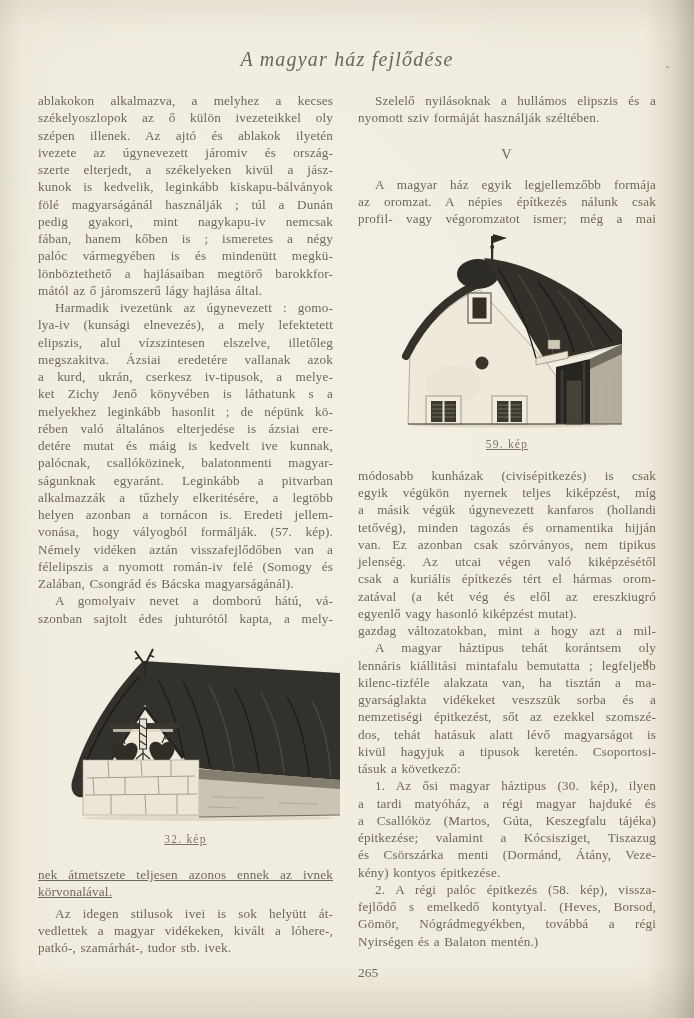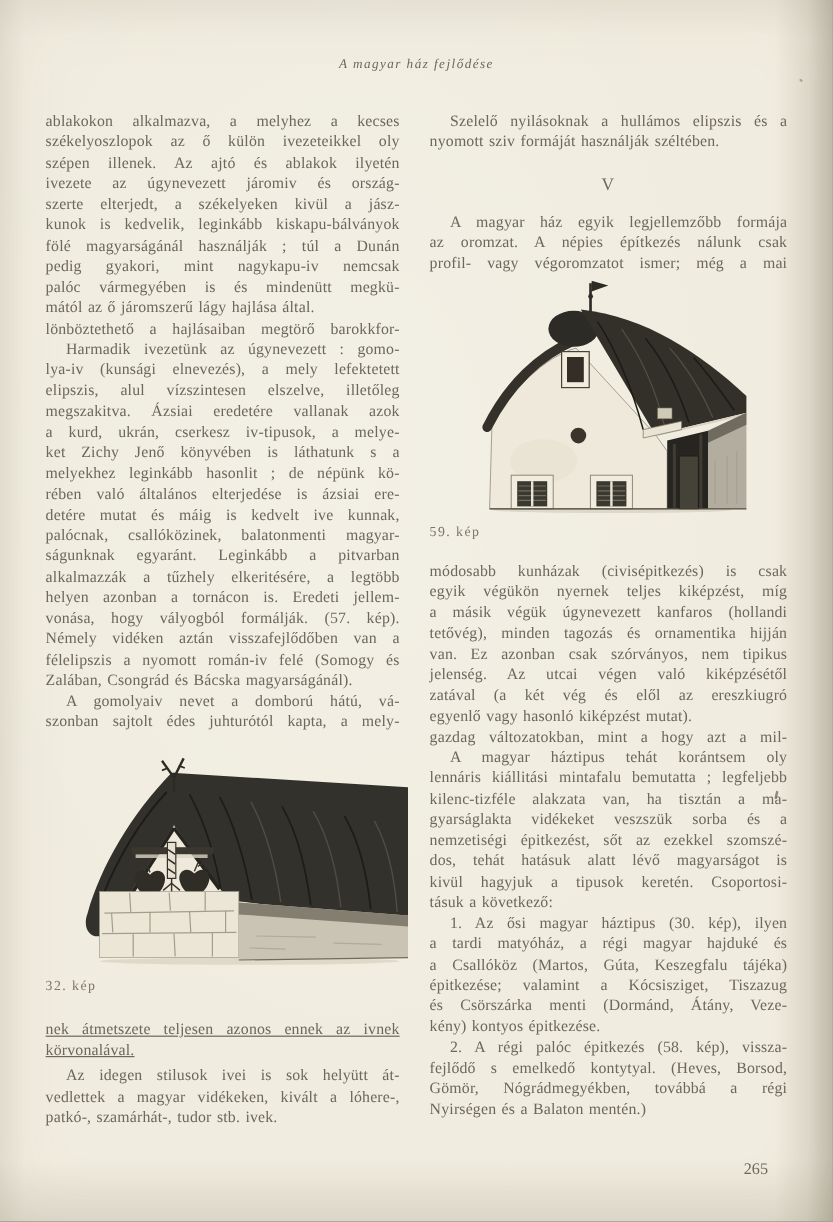--- a/index.html
+++ b/index.html
@@ -15,21 +15,21 @@
       linear-gradient(to right, rgba(104,96,72,0) 93%, rgba(104,96,72,0.12) 97%, rgba(88,80,58,0.30) 100%),
       linear-gradient(to left, rgba(104,96,72,0) 97%, rgba(104,96,72,0.08) 100%),
       linear-gradient(to bottom, rgba(104,96,72,0.05) 0%, rgba(104,96,72,0) 3%, rgba(104,96,72,0) 95%, rgba(104,96,72,0.12) 100%),
       #f0ecdf;
     box-shadow: inset 0 0 60px rgba(130,120,92,0.10);
   }
   .header-title{
     position:absolute;top:48px;left:0;width:694px;
     text-align:center;
     font-style:italic;
-    font-size:11px;
+    font-size:20px;
     letter-spacing:1.2px;
     color:#6a665a;
   }
   .col{
     position:absolute;top:92px;
     font-size:13.2px;
     line-height:17.25px;
   }
   .col-left{left:38px;width:295px;}
   .col-right{left:358px;width:298px;}
@@ -50,31 +50,31 @@
     letter-spacing:1px;
     color:#6c685a;
   }
   figure{margin:0;padding:0;}
   .fig58{margin-top:20px;}
   .fig58 svg{display:block;margin-left:25px;}
   .fig59{margin-top:6px;}
   .fig59 svg{display:block;margin-left:40px;}
   figcaption{
     margin-top:8px;
-    text-align:left;
+    text-align:center;
     font-size:11.5px;
     letter-spacing:1.2px;
     color:#7b7667;
+    text-decoration:underline;
   }
   .after-fig{margin-top:18px;text-decoration:underline;}
   .p5-left{margin-top:4px;}
   .p3-right{margin-top:14px;}
   .page-number{
-    margin-top:32px;
-    text-align:right;
+    margin-top:14px;
     padding-right:16px;
     font-size:13.5px;
     color:#6c685a;
   }
   .speck{position:absolute;background:#aaa491;border-radius:50%;}
   .speck-a{left:666px;top:66px;width:3px;height:2px;transform:rotate(40deg);}
   .speck-b{left:646px;top:659px;width:2px;height:7px;border-radius:2px;transform:rotate(14deg);background:#8f8a79;}
 </style>
 </head>
 <body>
@@ -88,23 +88,24 @@
   <div class="col col-left">
     <div class="para">
         <div class="ln">ablakokon alkalmazva, a melyhez a kecses</div>
         <div class="ln">székelyoszlopok az ő külön ivezeteikkel oly</div>
         <div class="ln">szépen illenek. Az ajtó és ablakok ilyetén</div>
         <div class="ln">ivezete az úgynevezett járomiv és ország-</div>
         <div class="ln">szerte elterjedt, a székelyeken kivül a jász-</div>
         <div class="ln">kunok is kedvelik, leginkább kiskapu-bálványok</div>
         <div class="ln">fölé magyarságánál használják ; túl a Dunán</div>
         <div class="ln">pedig gyakori, mint nagykapu-iv nemcsak</div>
+        <div class="ln">fában, hanem kőben is ; ismeretes a négy</div>
         <div class="ln">palóc vármegyében is és mindenütt megkü-</div>
+        <div class="ln">lönböztethető a hajlásaiban megtörő barokkfor-</div>
         <div class="ln last">mától az ő járomszerű lágy hajlása által.</div>
-        <div class="ln">lönböztethető a hajlásaiban megtörő barokkfor-</div>
       </div>
     <div class="para">
         <div class="ln ind">Harmadik ivezetünk az úgynevezett : gomo-</div>
         <div class="ln">lya-iv (kunsági elnevezés), a mely lefektetett</div>
         <div class="ln">elipszis, alul vízszintesen elszelve, illetőleg</div>
         <div class="ln">megszakitva. Ázsiai eredetére vallanak azok</div>
         <div class="ln">a kurd, ukrán, cserkesz iv-tipusok, a melye-</div>
         <div class="ln">ket Zichy Jenő könyvében is láthatunk s a</div>
         <div class="ln">melyekhez leginkább hasonlit ; de népünk kö-</div>
         <div class="ln">rében való általános elterjedése is ázsiai ere-</div>
@@ -304,20 +305,21 @@
       <figcaption>59. kép</figcaption>
     </figure>
 
     <div class="para p3-right">
         <div class="ln">módosabb kunházak (civisépitkezés) is csak</div>
         <div class="ln">egyik végükön nyernek teljes kiképzést, míg</div>
         <div class="ln">a másik végük úgynevezett kanfaros (hollandi</div>
         <div class="ln">tetővég), minden tagozás és ornamentika hijján</div>
         <div class="ln">van. Ez azonban csak szórványos, nem tipikus</div>
         <div class="ln">jelenség. Az utcai végen való kiképzésétől</div>
+        <div class="ln">csak a kuriális építkezés tért el hármas orom-</div>
         <div class="ln">zatával (a két vég és elől az ereszkiugró</div>
         <div class="ln last">egyenlő vagy hasonló kiképzést mutat).</div>
       </div>
     <div class="para">
         <div class="ln">gazdag változatokban, mint a hogy azt a mil-</div>
         <div class="ln ind">A magyar háztipus tehát korántsem oly</div>
         <div class="ln">lennáris kiállitási mintafalu bemutatta ; legfeljebb</div>
         <div class="ln">kilenc-tizféle alakzata van, ha tisztán a ma-</div>
         <div class="ln">gyarságlakta vidékeket veszszük sorba és a</div>
         <div class="ln">nemzetiségi épitkezést, sőt az ezekkel szomszé-</div>

